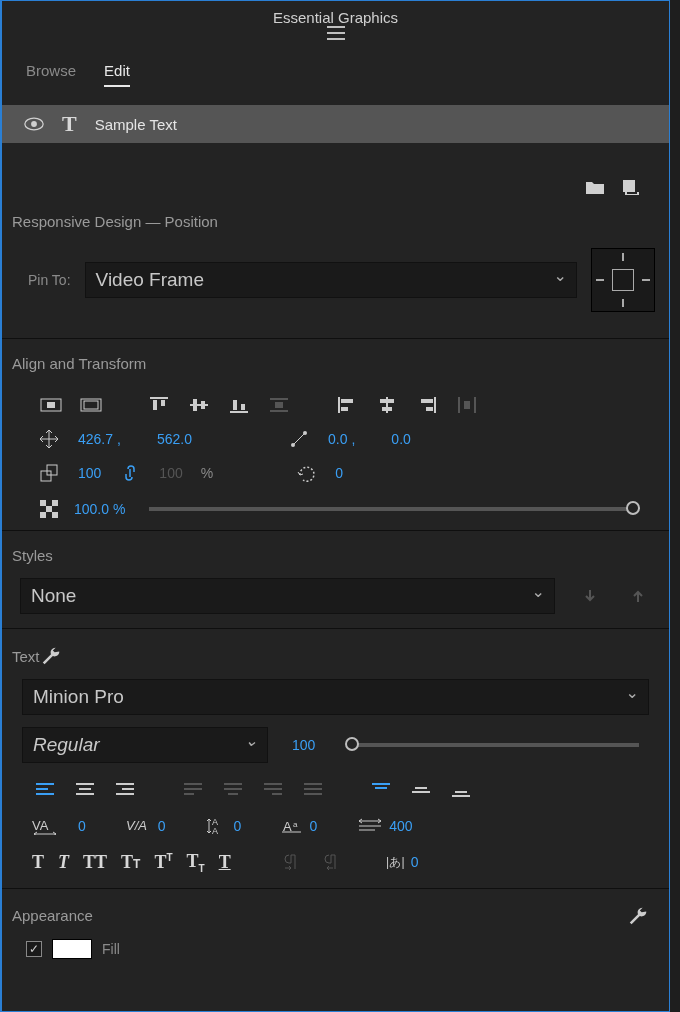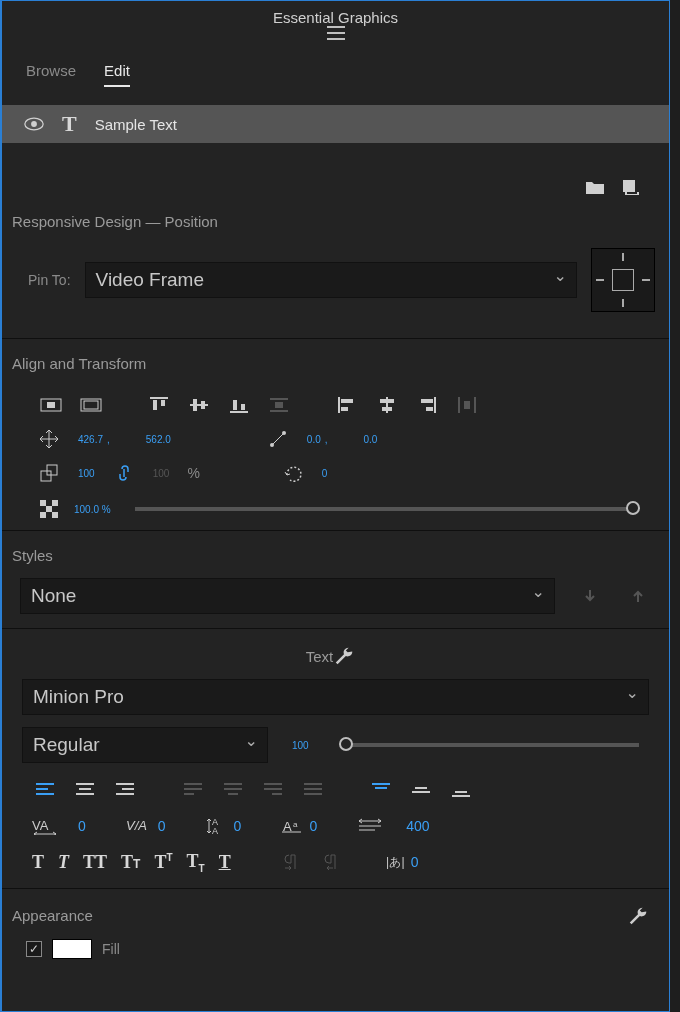--- a/index.html
+++ b/index.html
@@ -29,31 +29,31 @@
   .pin-diagram { width: 64px; height: 64px; background: #1a1a1a; border: 1px solid #000; position: relative; display: flex; align-items: center; justify-content: center; }
   .pin-diagram .center-box { width: 22px; height: 22px; border: 1px solid #aaa; }
   .pin-diagram .handle { position: absolute; background: #aaa; }
   .pin-diagram .h-t { top: 4px; left: 50%; width: 2px; height: 8px; transform: translateX(-50%); }
   .pin-diagram .h-b { bottom: 4px; left: 50%; width: 2px; height: 8px; transform: translateX(-50%); }
   .pin-diagram .h-l { left: 4px; top: 50%; height: 2px; width: 8px; transform: translateY(-50%); }
   .pin-diagram .h-r { right: 4px; top: 50%; height: 2px; width: 8px; transform: translateY(-50%); }
   .icon-btn { display: inline-flex; align-items: center; justify-content: center; width: 26px; height: 22px; color: #d0d0d0; cursor: pointer; }
   .icon-btn.dim { color: #555; }
   .icon-btn.active { color: #3a9ff5; }
-  .val { color: #3a9ff5; font-size: 10px; cursor: ew-resize; }
+  .val { color: #3a9ff5; font-size: 14px; cursor: ew-resize; }
   .val.dim { color: #555; }
   .muted { color: #8a8a8a; }
   .slider { flex: 1; height: 4px; background: #555; position: relative; margin: 0 10px; }
   .slider .thumb { position: absolute; width: 14px; height: 14px; border: 2px solid #bdbdbd; border-radius: 50%; background: #232323; top: -6px; }
   .styles-row { display: flex; align-items: center; gap: 22px; padding: 6px 18px 6px 18px; }
-  .text-header { display: flex; justify-content: center; align-items: center; padding: 8px 20px 4px 10px; }
+  .text-header { display: flex; justify-content: flex-start; align-items: center; padding: 8px 20px 4px 10px; }
   .wrench { width: 22px; height: 22px; }
   .font-row { padding: 8px 20px; }
   .weight-row { display: flex; align-items: center; gap: 24px; padding: 4px 20px 10px 20px; }
-  .weight-row .dropdown-wrap { width: 246px; flex: none; }
+  .weight-row .dropdown-wrap { width: 246px; flex: none; font-style: italic; }
   .textalign-row, .textprops-row, .textfmt-row { display: flex; align-items: center; gap: 14px; padding: 6px 30px; }
   .textprops-row { gap: 40px; padding: 10px 30px; }
   .small-val { color: #3a9ff5; font-size: 14px; }
   .fmt { font-family: "Times New Roman", serif; font-weight: bold; color: #d8d8d8; font-size: 18px; cursor: pointer; }
   .appearance-header { display: flex; justify-content: space-between; align-items: center; padding: 8px 20px 4px 10px; }
   .fill-row { display: flex; align-items: center; gap: 10px; padding: 8px 24px; }
   .checkbox { width: 16px; height: 16px; border: 1px solid #888; display: flex; align-items: center; justify-content: center; background: #1a1a1a; }
   .checkbox::after { content: "✓"; color: #ccc; font-size: 12px; }
   .swatch { width: 40px; height: 20px; background: #fff; border: 1px solid #000; }
   svg { display: block; }
@@ -409,21 +409,21 @@
     <span style="display:flex;align-items:center;gap:6px">
       <span>
           <svg width="22" height="18" viewBox="0 0 22 18">
             <text x="2" y="14" font-size="13" fill="#ccc" font-family="serif">A</text>
             <text x="12" y="10" font-size="8" fill="#ccc" font-family="serif">a</text>
             <line x1="1" y1="15" x2="20" y2="15" stroke="#ccc"></line>
           </svg>
         </span>
       <span class="small-val">0</span>
     </span>
-    <span style="display:flex;align-items:center;gap:23px">
+    <span style="display:flex;align-items:center;gap:6px">
       <span>
           <svg width="26" height="18" viewBox="0 0 26 18">
             <path d="M2 4 h22 M2 4 l3 -2 M2 4 l3 2 M24 4 l-3 -2 M24 4 l-3 2" stroke="#ccc" fill="none"></path>
             <line x1="2" y1="9" x2="24" y2="9" stroke="#ccc"></line>
             <line x1="2" y1="13" x2="18" y2="13" stroke="#ccc"></line>
           </svg>
         </span>
       <span class="small-val">400</span>
     </span>
   </div>

